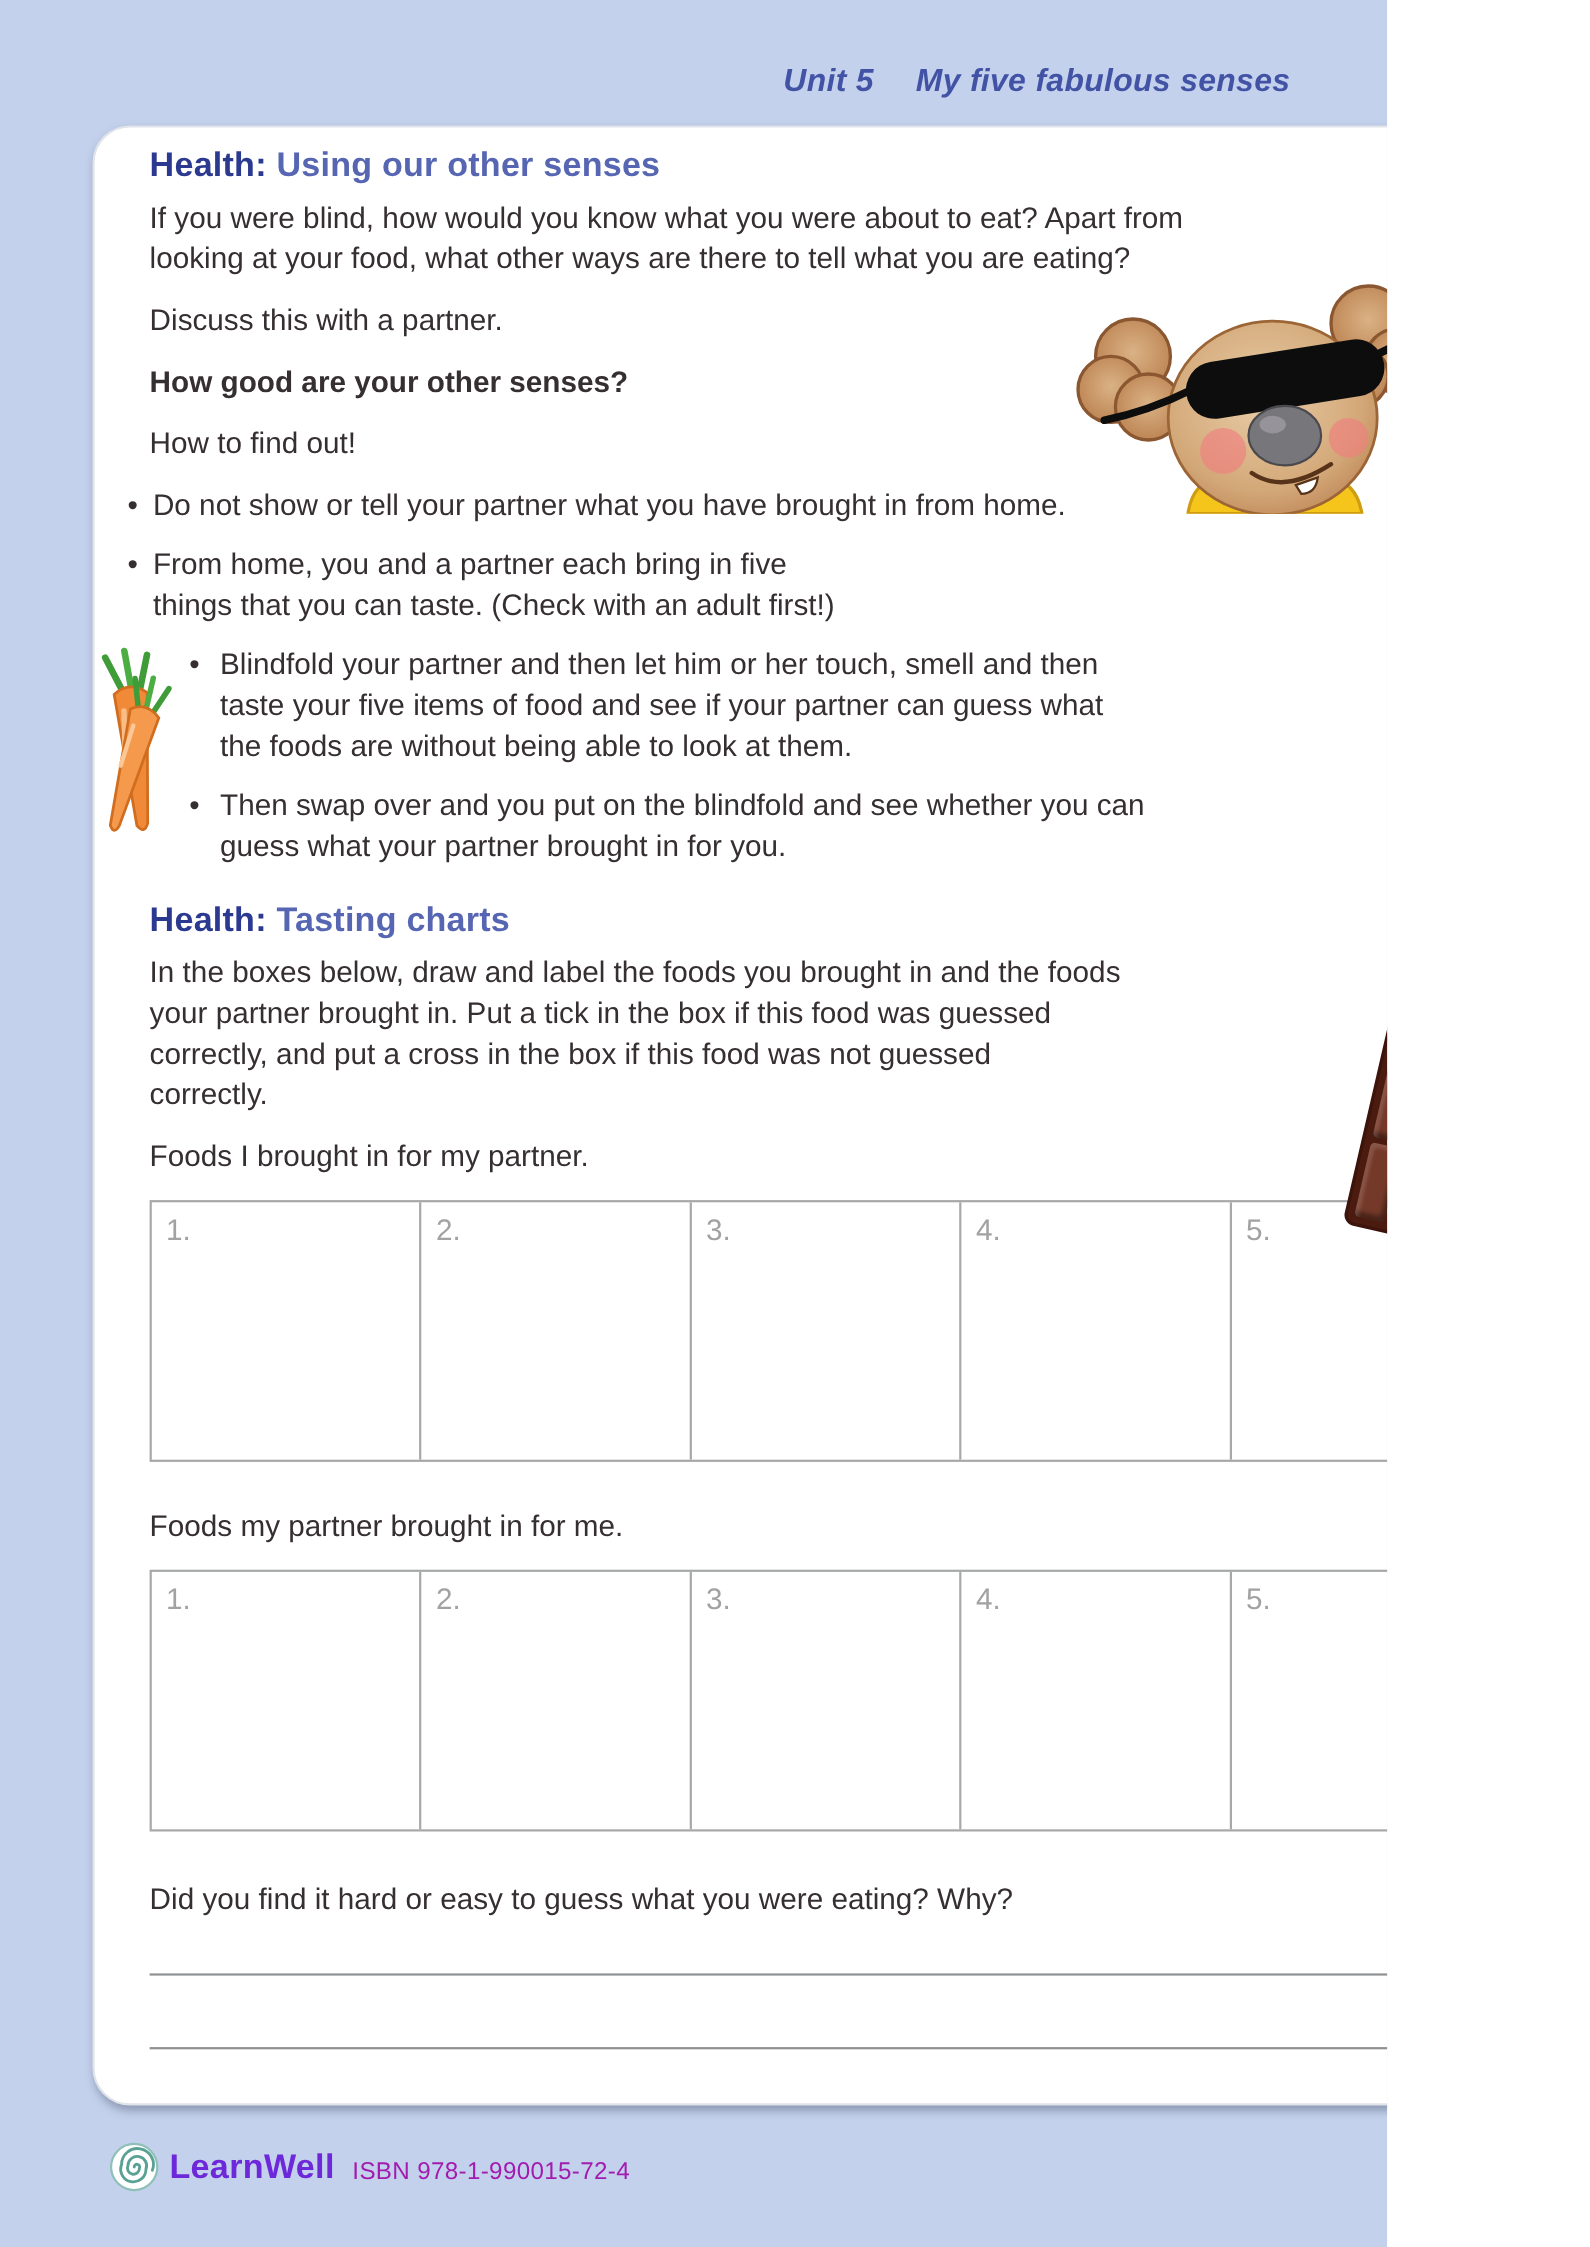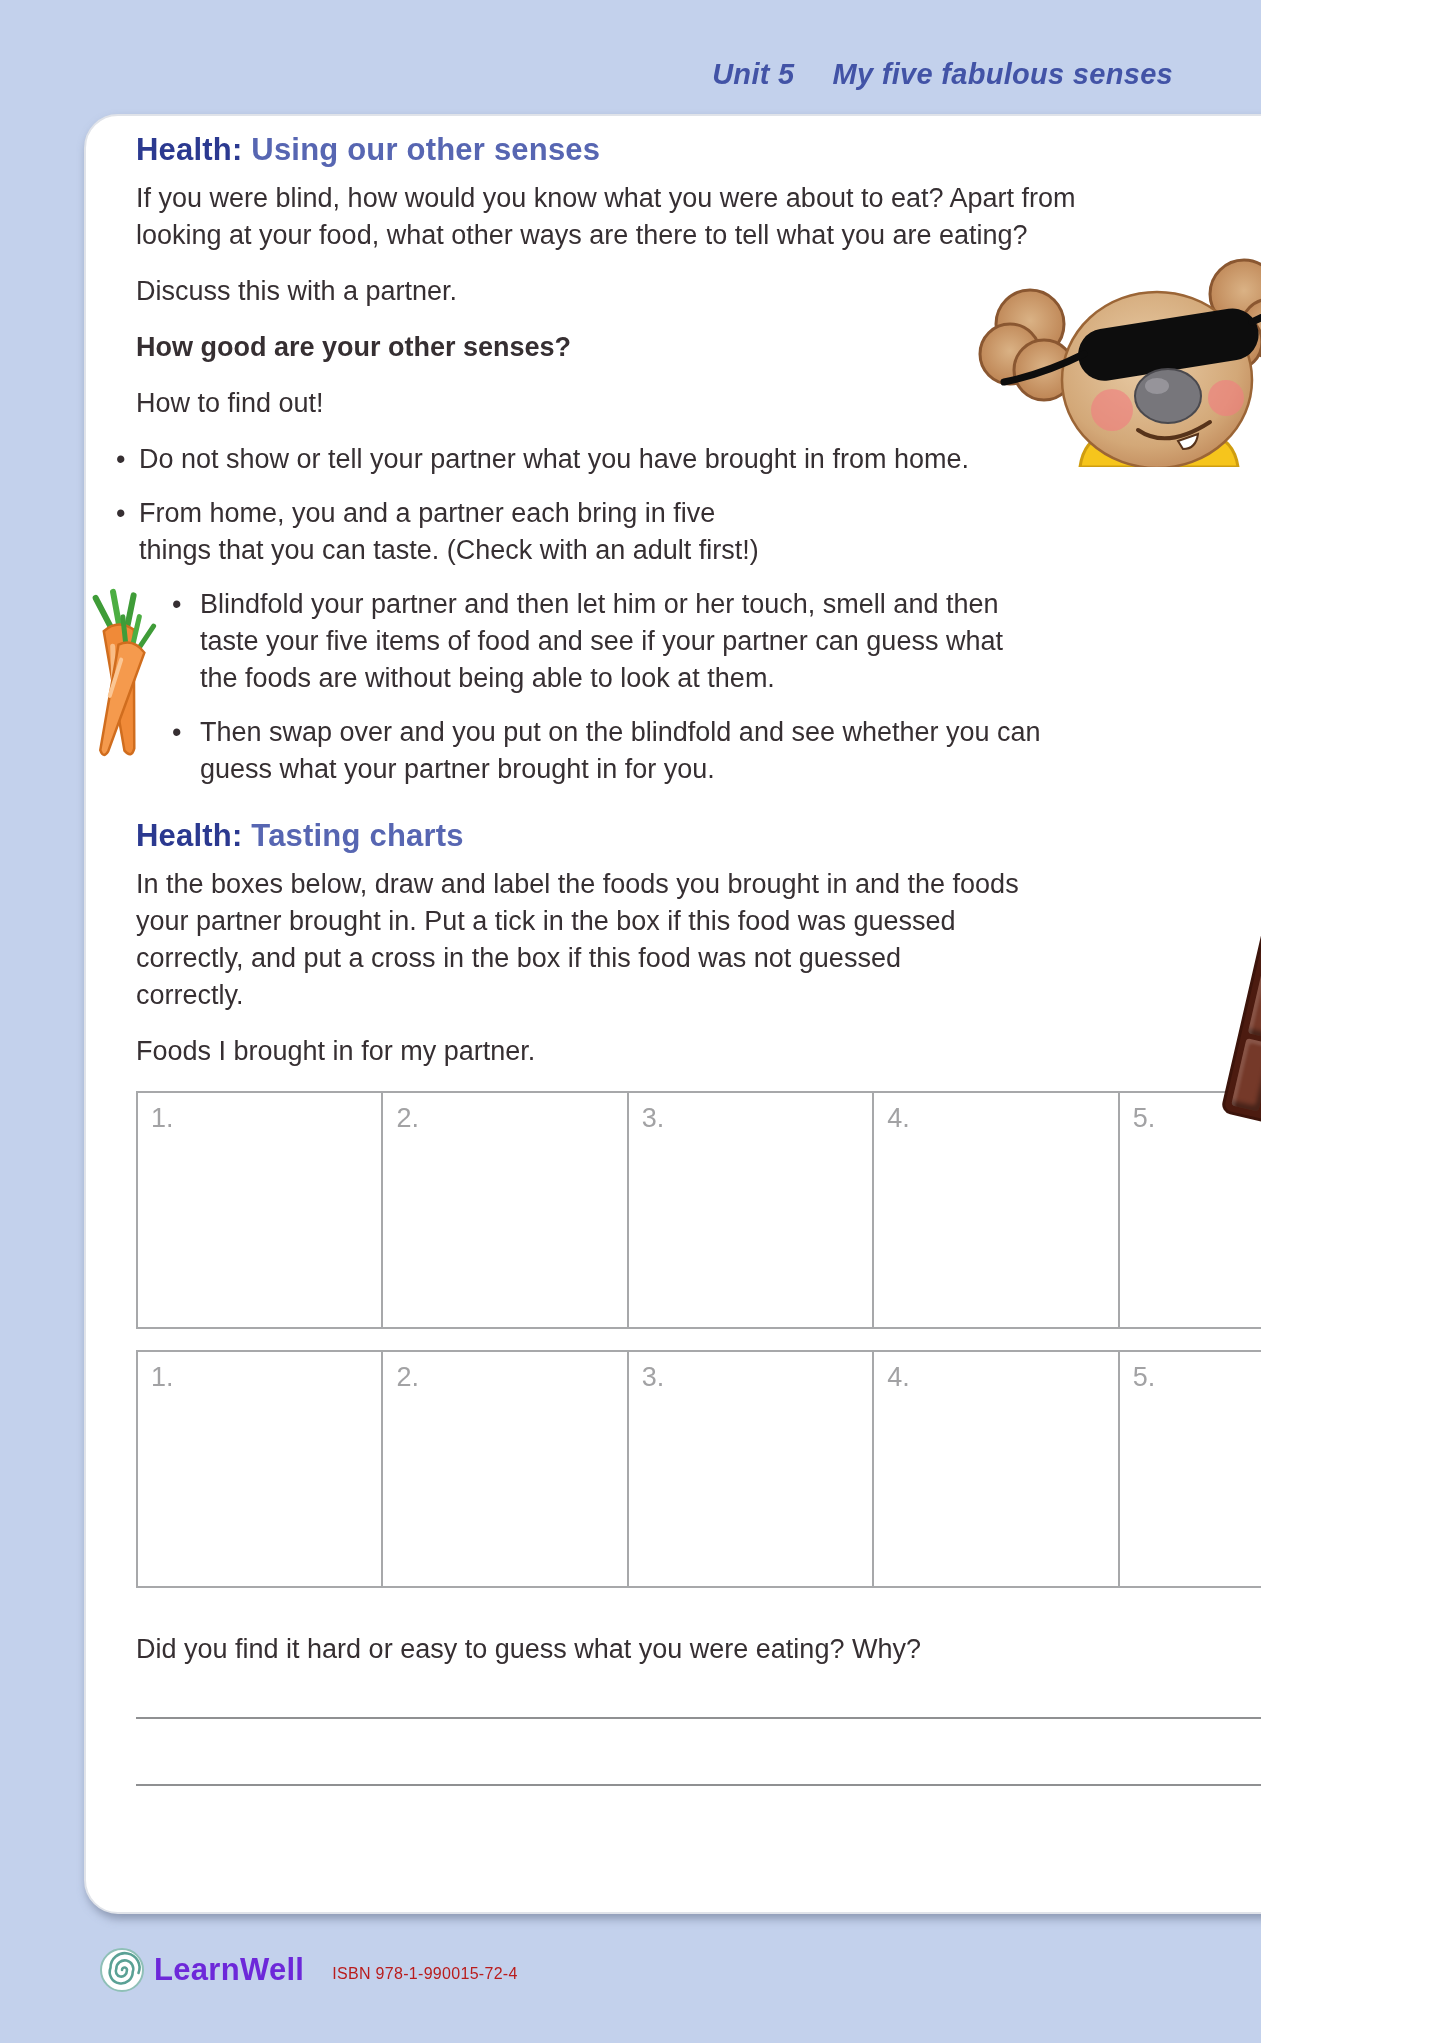--- a/index.html
+++ b/index.html
@@ -74,21 +74,21 @@
   
   .page-tab {
     position:absolute; left:1294px; top:1886px; width:86px; height:66px;
     background:#ffffff; border-radius:14px;
     box-shadow:2px 3px 5px rgba(100,112,136,0.45); z-index:1;
     display:flex; align-items:flex-end; justify-content:center;
     padding-bottom:7px; font-size:31px; color:#4c84c4;
   }
   .footer { position:absolute; left:98px; top:1946px; display:flex; align-items:center; z-index:1; }
   .brand { font-size:31px; font-weight:bold; color:#6d28d9; margin-left:8px; letter-spacing:.3px; }
-  .isbn { font-size:16px; color:#b91c1c; margin-left:28px; padding-top:7px; letter-spacing:.3px; }
+  .isbn { font-size:22px; color:#a21caf; margin-left:16px; padding-top:7px; letter-spacing:.3px; }
 </style>
 </head>
 <body>
 
 <div class="page">
 
   <div class="unit-header">
     <span>Unit 5</span>
     <span>My five fabulous senses</span>
   </div>
@@ -131,20 +131,21 @@
 
     <p class="table-label">Foods I brought in for my partner.</p>
     <div class="food-table">
       <div class="food-cell">1.</div>
       <div class="food-cell">2.</div>
       <div class="food-cell">3.</div>
       <div class="food-cell">4.</div>
       <div class="food-cell">5.</div>
     </div>
 
+    <p class="table-label second">Foods my partner brought in for me.</p>
     <div class="food-table">
       <div class="food-cell">1.</div>
       <div class="food-cell">2.</div>
       <div class="food-cell">3.</div>
       <div class="food-cell">4.</div>
       <div class="food-cell">5.</div>
     </div>
 
     <p class="question">Did you find it hard or easy to guess what you were eating? Why?</p>
     <div class="answer-line first"></div>

